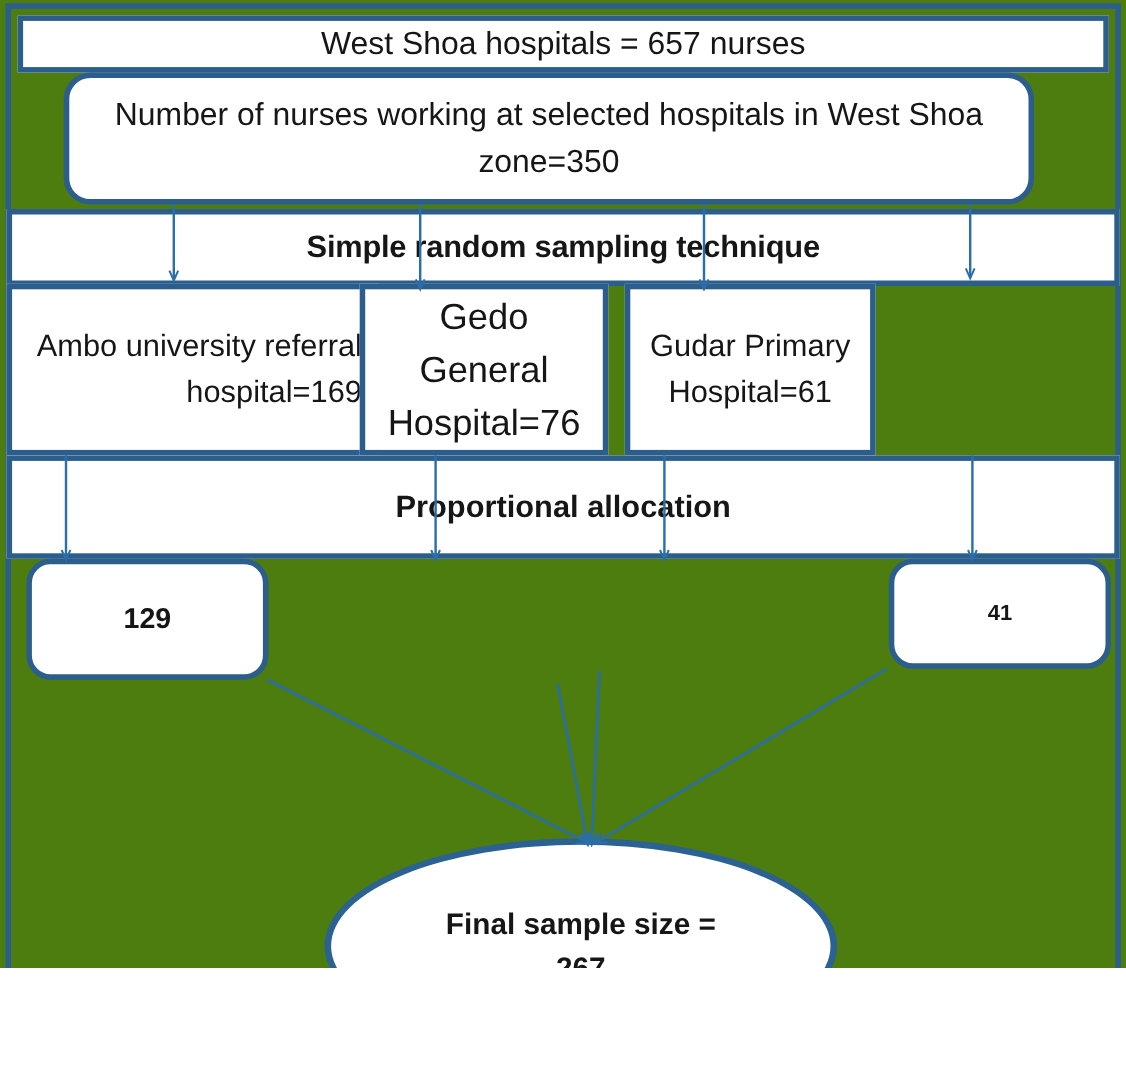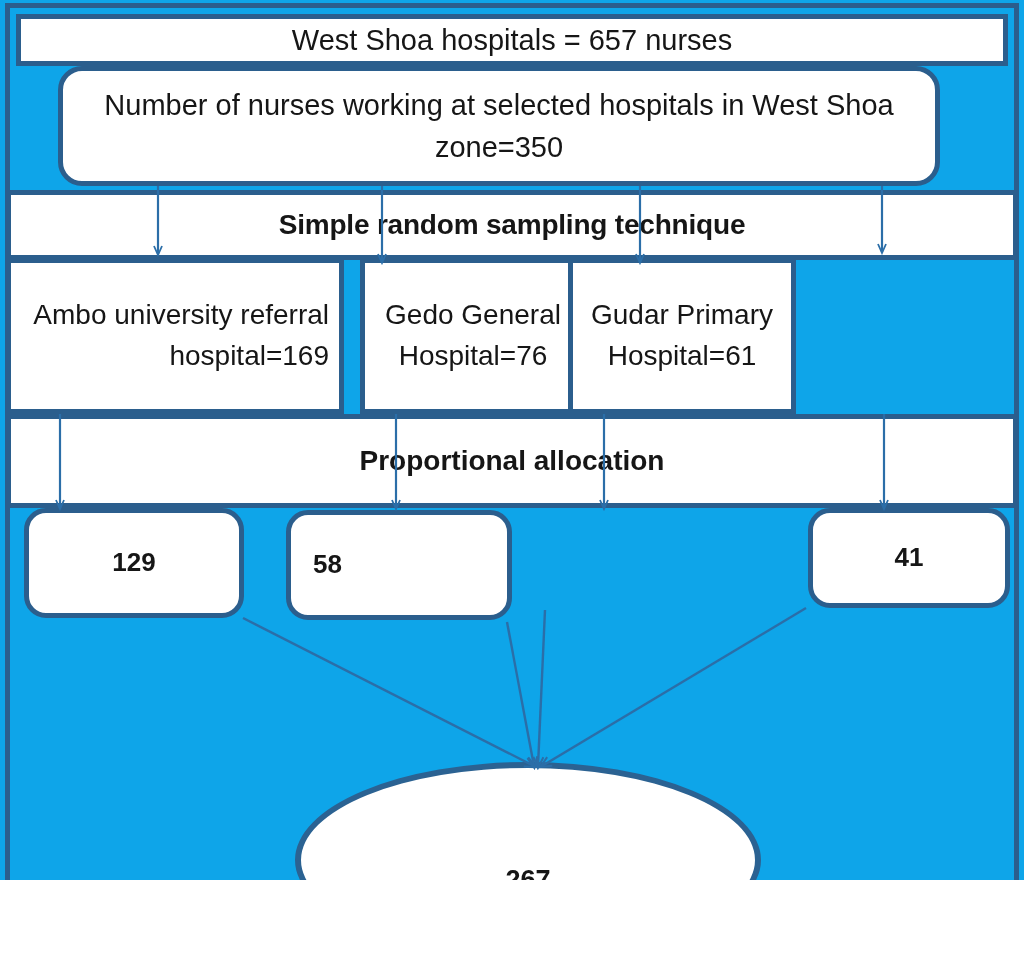--- a/index.html
+++ b/index.html
@@ -8,21 +8,21 @@
     padding: 0;
     background: #ffffff;
   }
   body {
     font-family: "Liberation Sans", sans-serif;
   }
   #canvas {
     position: relative;
     width: 1024px;
     height: 880px;
-    background: #0ea5e9;
+    background: #4d7c0f;
     overflow: hidden;
   }
   
   .outer-frame {
     position: absolute;
     left: 5px;
     top: 3px;
     width: 1014px;
     height: 967px;
     border: 5px solid #2b5e8d;
@@ -69,22 +69,22 @@
   }
   #band-srs .txt { letter-spacing: -0.2px; }
 
   #box-h0 {
     left: 6px; top: 258px; width: 338px; height: 156px;
     font-size: 28px;
     z-index: 6;
     text-align: right;
   }
   #box-h1 {
-    left: 360px; top: 258px; width: 226px; height: 156px;
-    font-size: 28px;
+    left: 327px; top: 258px; width: 226px; height: 156px;
+    font-size: 33px;
     z-index: 6;
   }
   #box-h2 {
     left: 568px; top: 258px; width: 228px; height: 156px;
     font-size: 28px;
     z-index: 6;
   }
   #box-h3 {
     left: 794px; top: 252px; width: 224px; height: 162px;
     font-size: 28px;
@@ -110,21 +110,21 @@
     justify-content: flex-start;
   }
   #box-a1 .txt { text-align: left; padding-left: 22px; }
   #box-a2 {
     left: 532px; top: 508px; width: 228px; height: 102px;
     font-size: 26px; font-weight: bold;
     z-index: 6;
   }
   #box-a3 {
     left: 808px; top: 508px; width: 202px; height: 100px;
-    font-size: 26px; font-weight: bold;
+    font-size: 20px; font-weight: bold;
     z-index: 6;
   }
 
   
   #ellipse-final {
     position: absolute;
     left: 295px; top: 762px;
     width: 466px; height: 196px;
     box-sizing: border-box;
     border: 6px solid #2b6292;
@@ -179,30 +179,27 @@
     <span class="txt">Gudar Primary Hospital=61</span>
   </div>
 
   <div class="box" id="band-prop">
     <span class="txt">Proportional allocation</span>
   </div>
 
   <div class="box round" id="box-a0">
     <span class="txt">129</span>
   </div>
-  <div class="box round" id="box-a1">
-    <span class="txt">58</span>
-  </div>
   <div class="box round" id="box-a3">
     <span class="txt">41</span>
   </div>
 
   <div id="ellipse-final">
     <span class="txt">
-      <br>
+      <span>Final sample size =</span><br>
       <span>267</span>
     </span>
   </div>
 
   <svg id="arrows" viewBox="0 0 1024 976">
     <defs>
       <marker id="ah" markerWidth="12" markerHeight="12" refX="9" refY="5" orient="auto" markerUnits="userSpaceOnUse">
         <path d="M1,1 L10,5 L1,9" fill="none" stroke="#2b6ea8" stroke-width="1.8"></path>
       </marker>
       <marker id="ah2" markerWidth="14" markerHeight="14" refX="10" refY="6" orient="auto" markerUnits="userSpaceOnUse">

